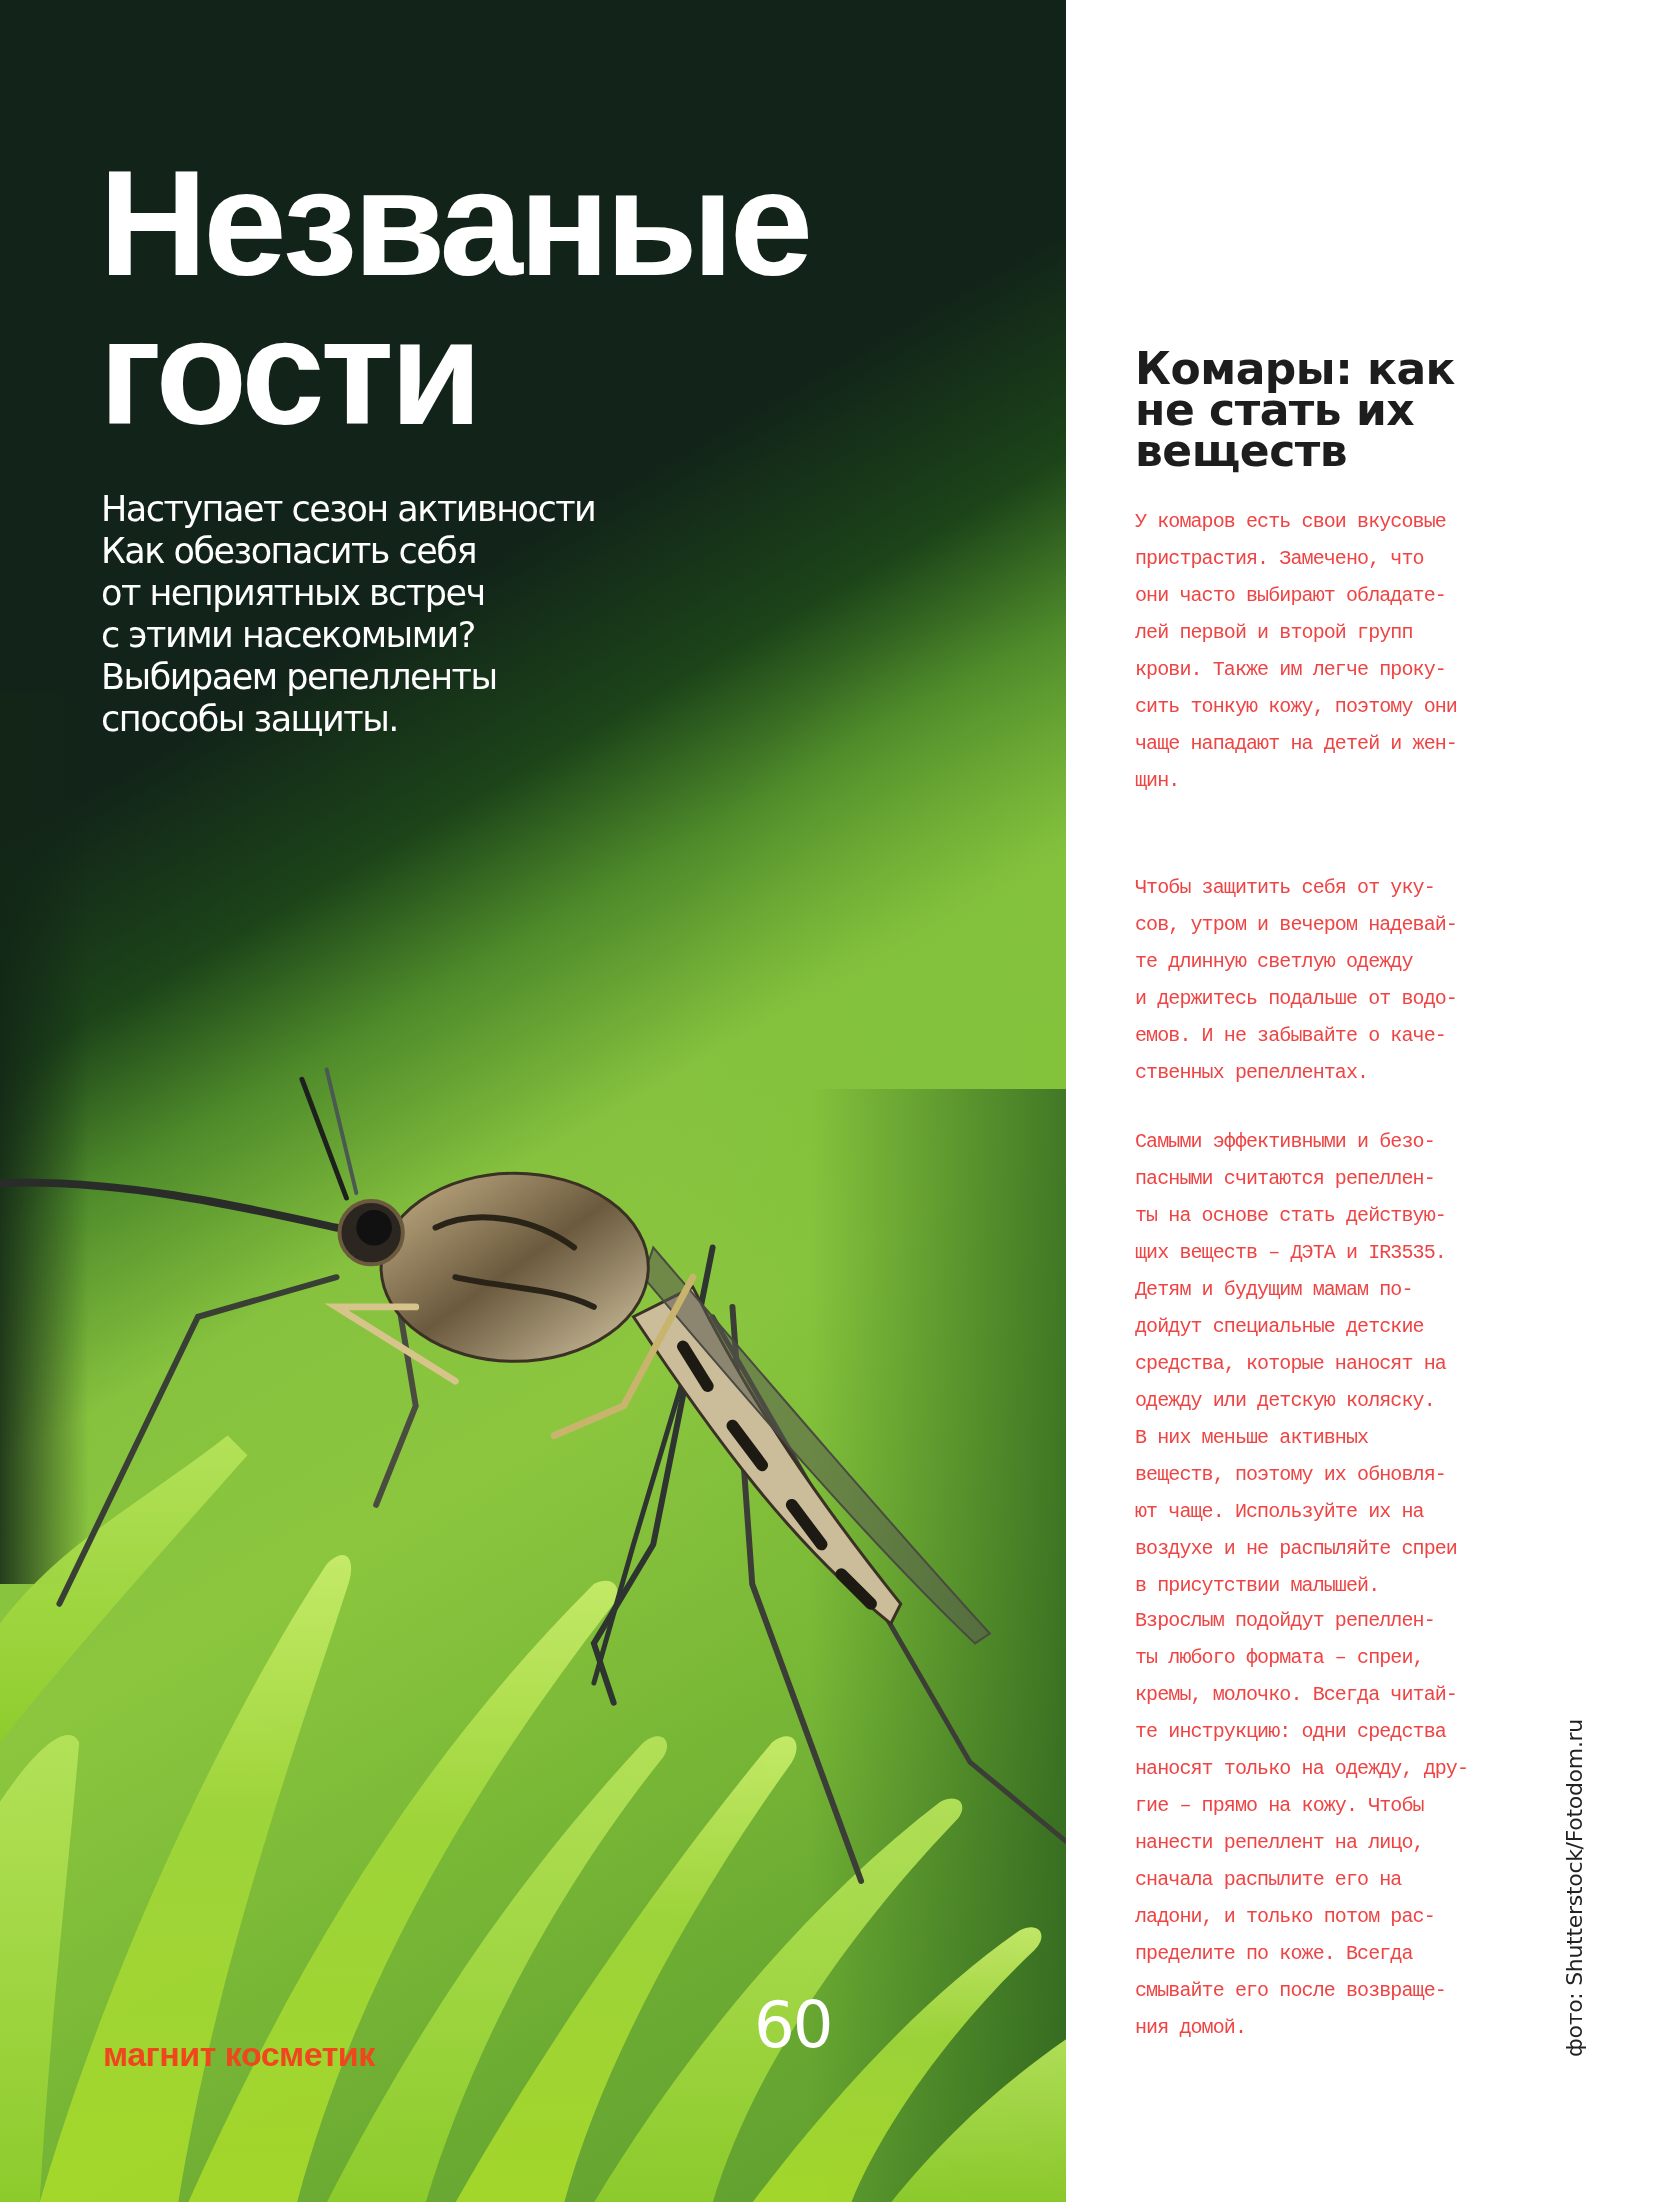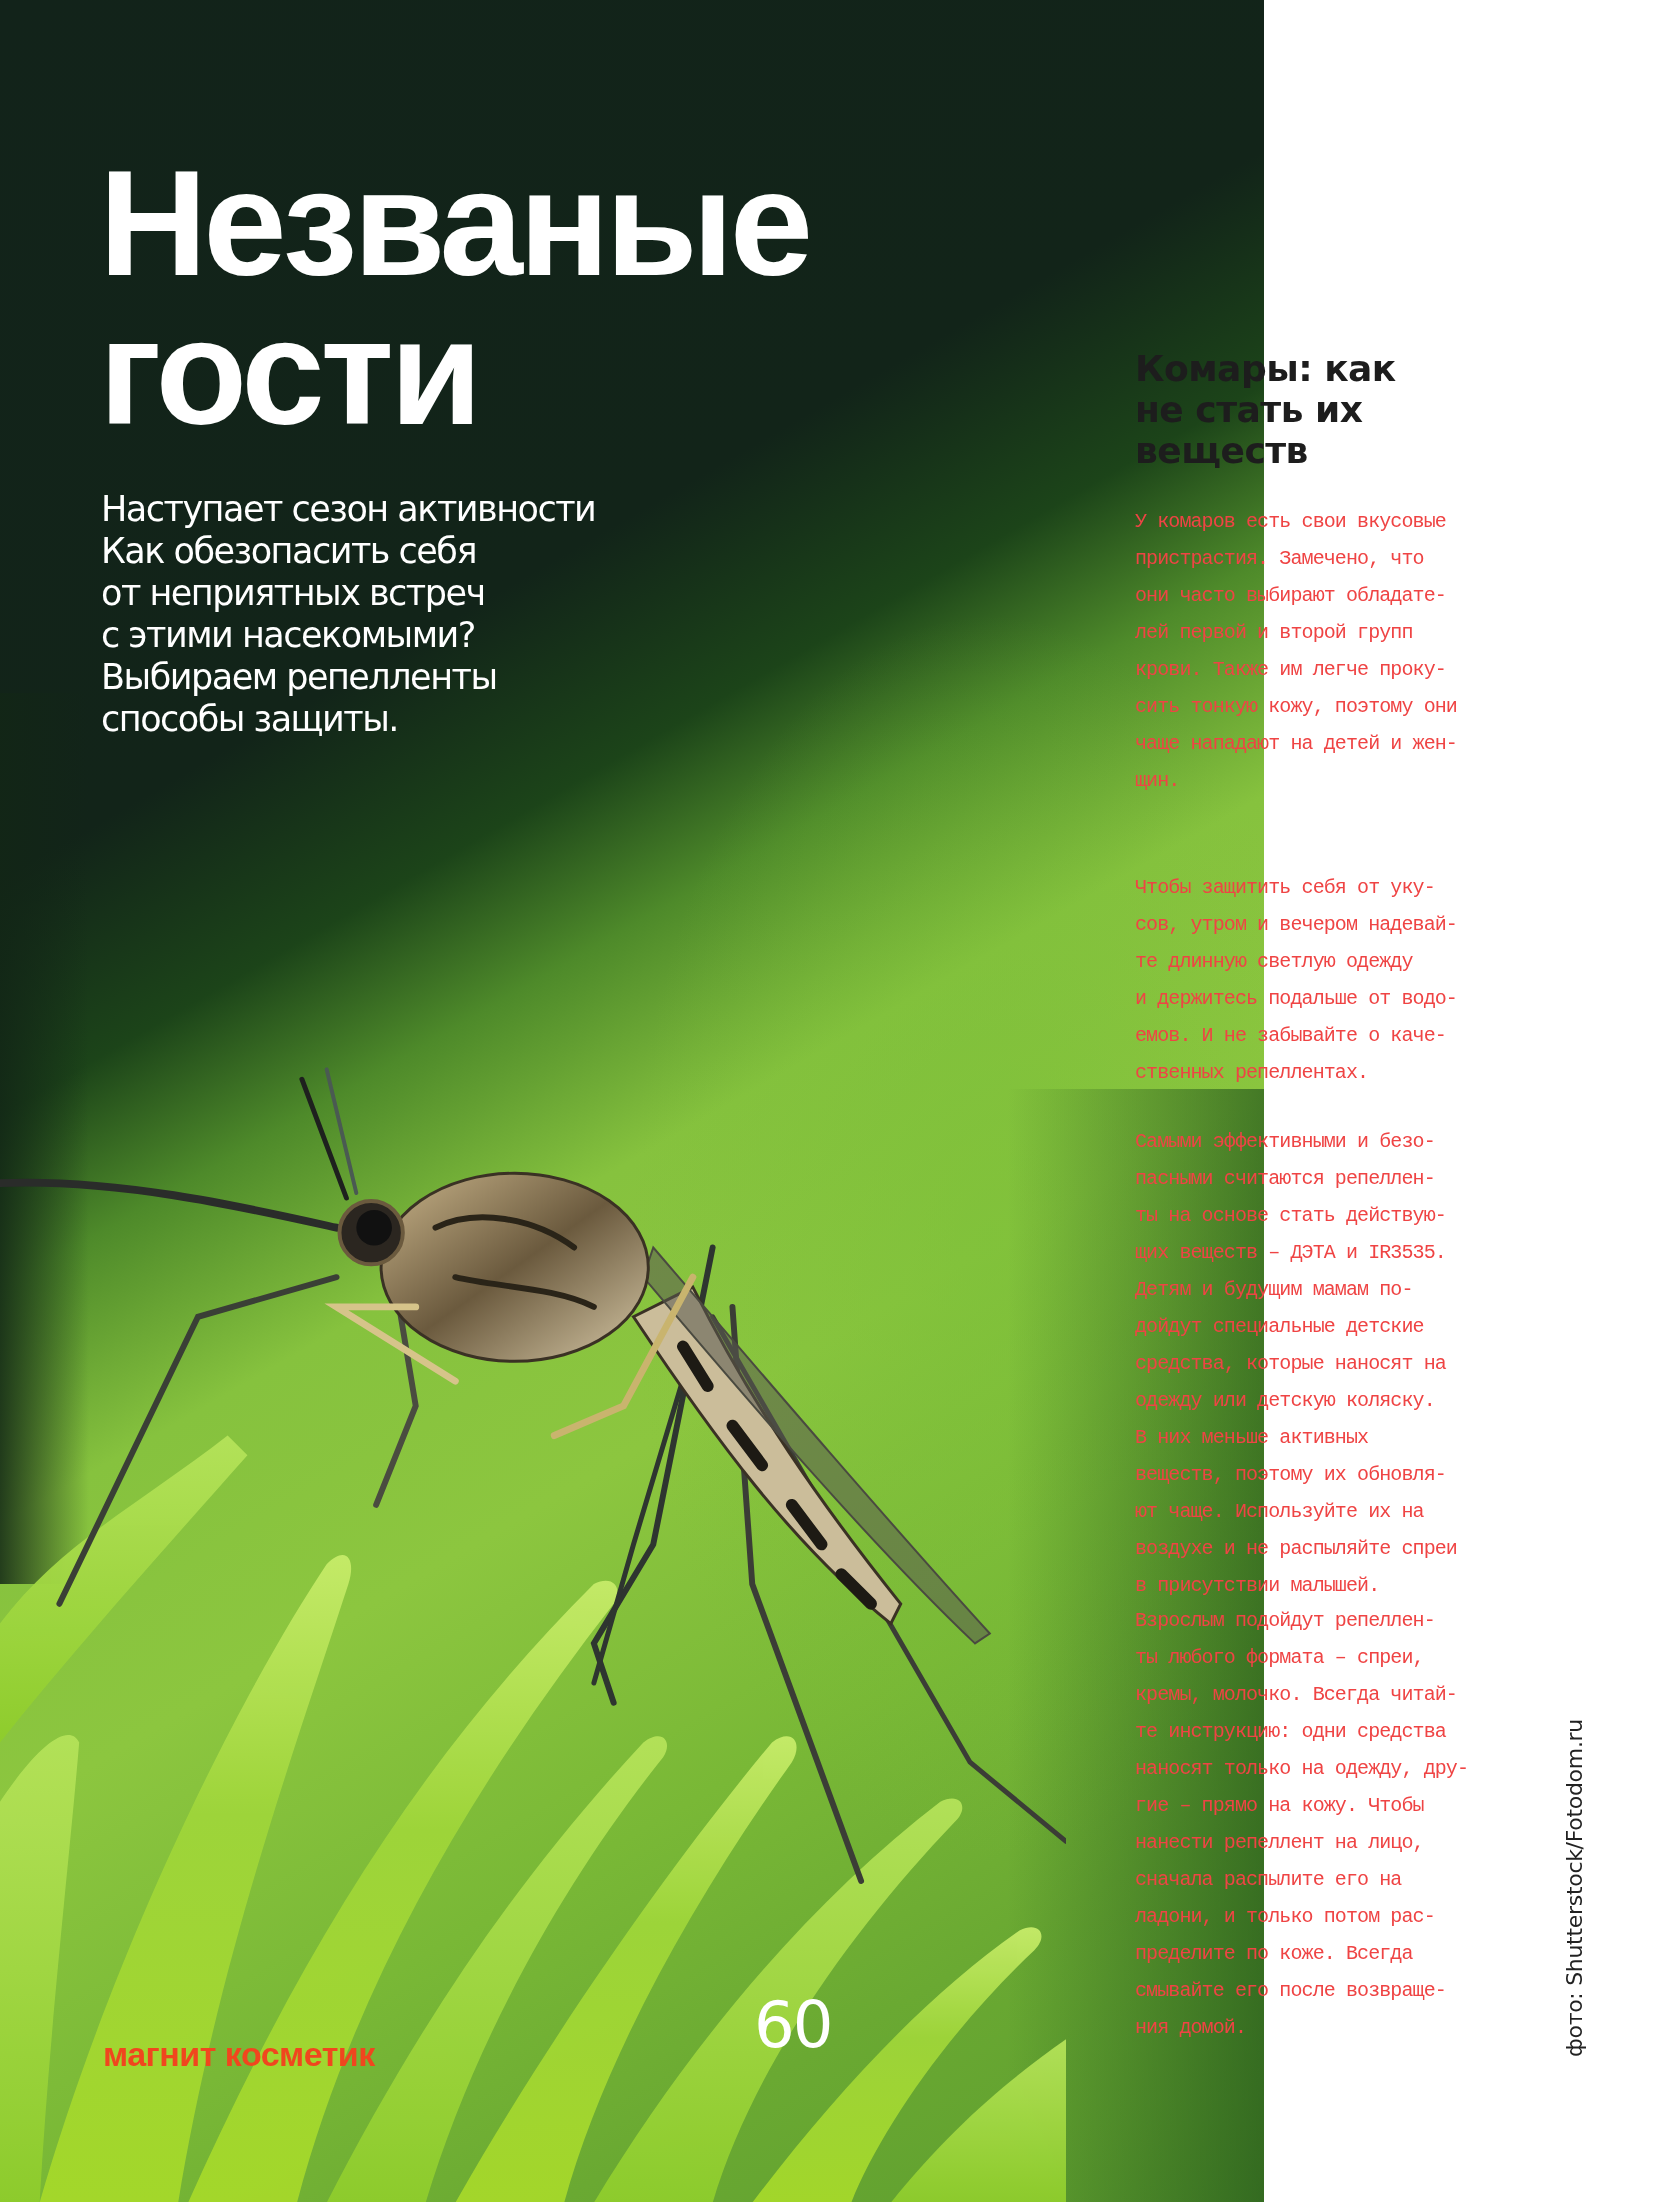--- a/index.html
+++ b/index.html
@@ -1,20 +1,20 @@
 <!DOCTYPE html>
 <html><head>
 <meta charset="utf-8">
 <style>
   html, body { margin:0; padding:0; }
   body { width:1656px; height:2203px; position:relative; overflow:hidden; background:#ffffff; font-family:"Liberation Sans", sans-serif; }
 
   
   .photo {
-    position:absolute; left:0; top:0; width:1264px; height:2203px; overflow:hidden;
+    position:absolute; left:0; top:0; width:1066px; height:2203px; overflow:hidden;
     background:
       radial-gradient(ellipse 515px 891px at 990px 1238px, rgba(120,190,55,0.55), rgba(0,0,0,0) 70%),
       linear-gradient(150deg, #12231a 0%, #122419 30%, #1c4419 38%, #4e8a2a 44%, #86c23e 52%, #8cc63f 62%, #79b836 75%, #6aa932 86%, #5c9c2e 100%);
   }
   .photo .dark-left {
     position:absolute; left:0; top:693px; width:89px; height:891px;
     background:linear-gradient(90deg, rgba(18,38,22,0.85), rgba(18,38,22,0));
   }
   .photo .dark-right {
     position:absolute; right:0; top:1089px; width:257px; height:1114px;
@@ -45,21 +45,21 @@
   .page-num {
     position:absolute; left:754px; top:1986px;
     color:#ffffff; font-family:"DejaVu Sans", sans-serif; font-weight:400;
     font-size:64px; line-height:79px; letter-spacing:-2px;
   }
 
   
   .col { position:absolute; left:1135px; top:348px; width:416px; color:#1d1d1d; }
   .col h2 {
     margin:0; font-family:"DejaVu Sans", sans-serif; font-weight:700;
-    font-size:36px; line-height:41px; letter-spacing:-0.5px;
+    font-size:44px; line-height:41px; letter-spacing:-0.5px;
   }
   .col h2 span { display:block; white-space:nowrap; }
   .col .para {
     margin:0; font-family:Liberation Mono, monospace; font-weight:400;
     font-size:20px; line-height:37px; letter-spacing:-0.9px; color:#ef4444;
   }
   .col .para span { display:block; white-space:nowrap; }
   #p1 { position:absolute; top:155px; }
   #p2 { position:absolute; top:521px; }
   #p3 { position:absolute; top:775px; }

